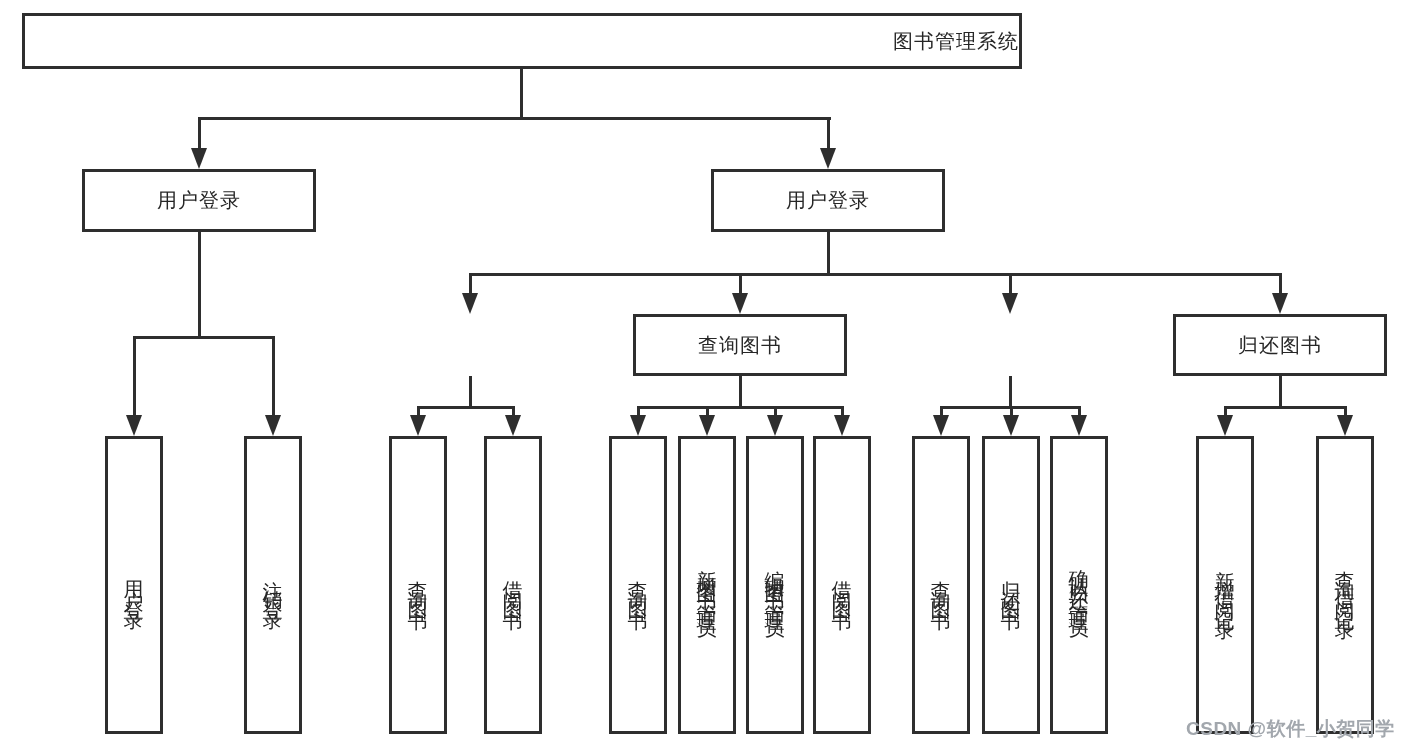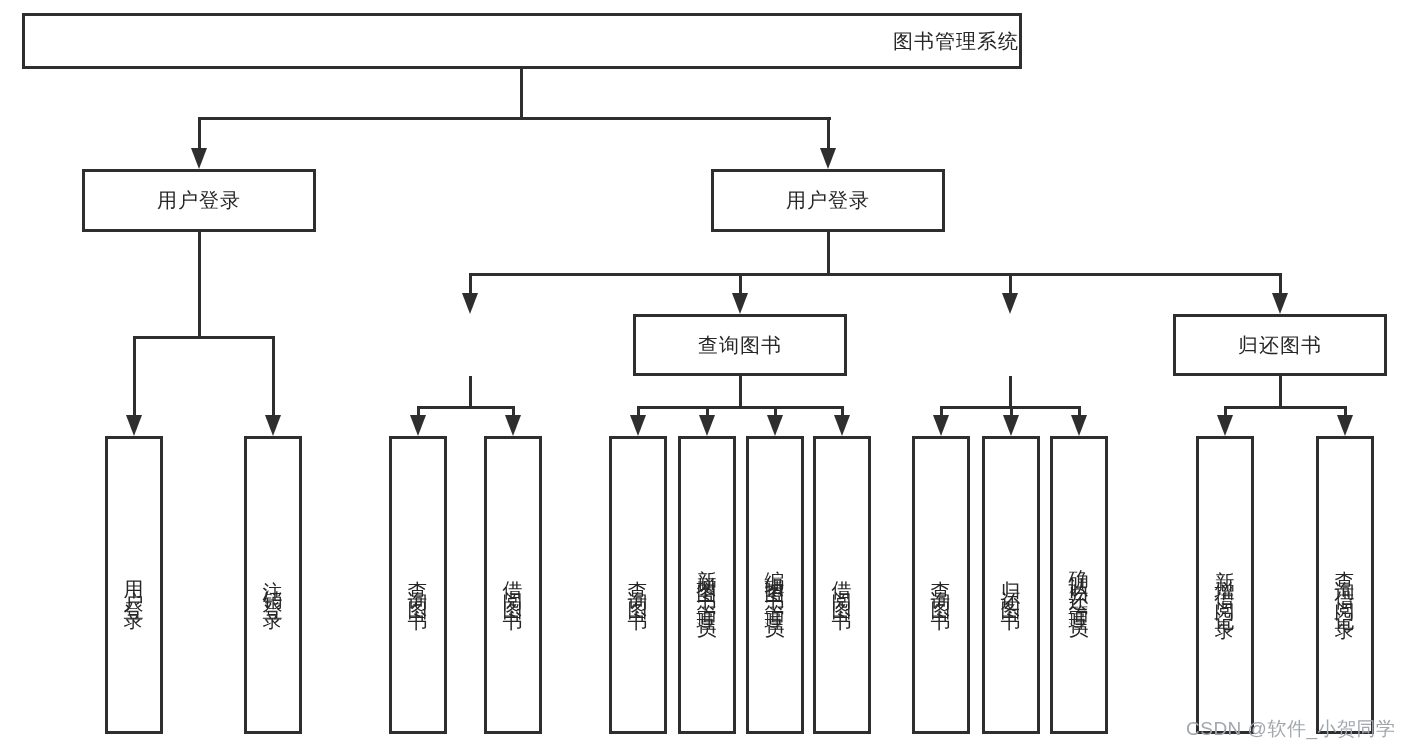--- a/index.html
+++ b/index.html
@@ -50,20 +50,21 @@
     border-right:8px solid transparent;
     border-top:21px solid #2e2e2e;
   }
   .watermark{
     position:absolute;
     left:1186px;top:716px;
     font-size:19px;
     color:#a2a7ad;
     letter-spacing:0.5px;
     white-space:nowrap;
+    font-weight:bold;
   }
 </style>
 </head>
 <body>
 
 <div id="stage">
 
   <div class="box" style="left:22px;top:13px;width:1000px;height:56px;justify-content:flex-end;">
     <span>图书管理系统</span>
   </div>

